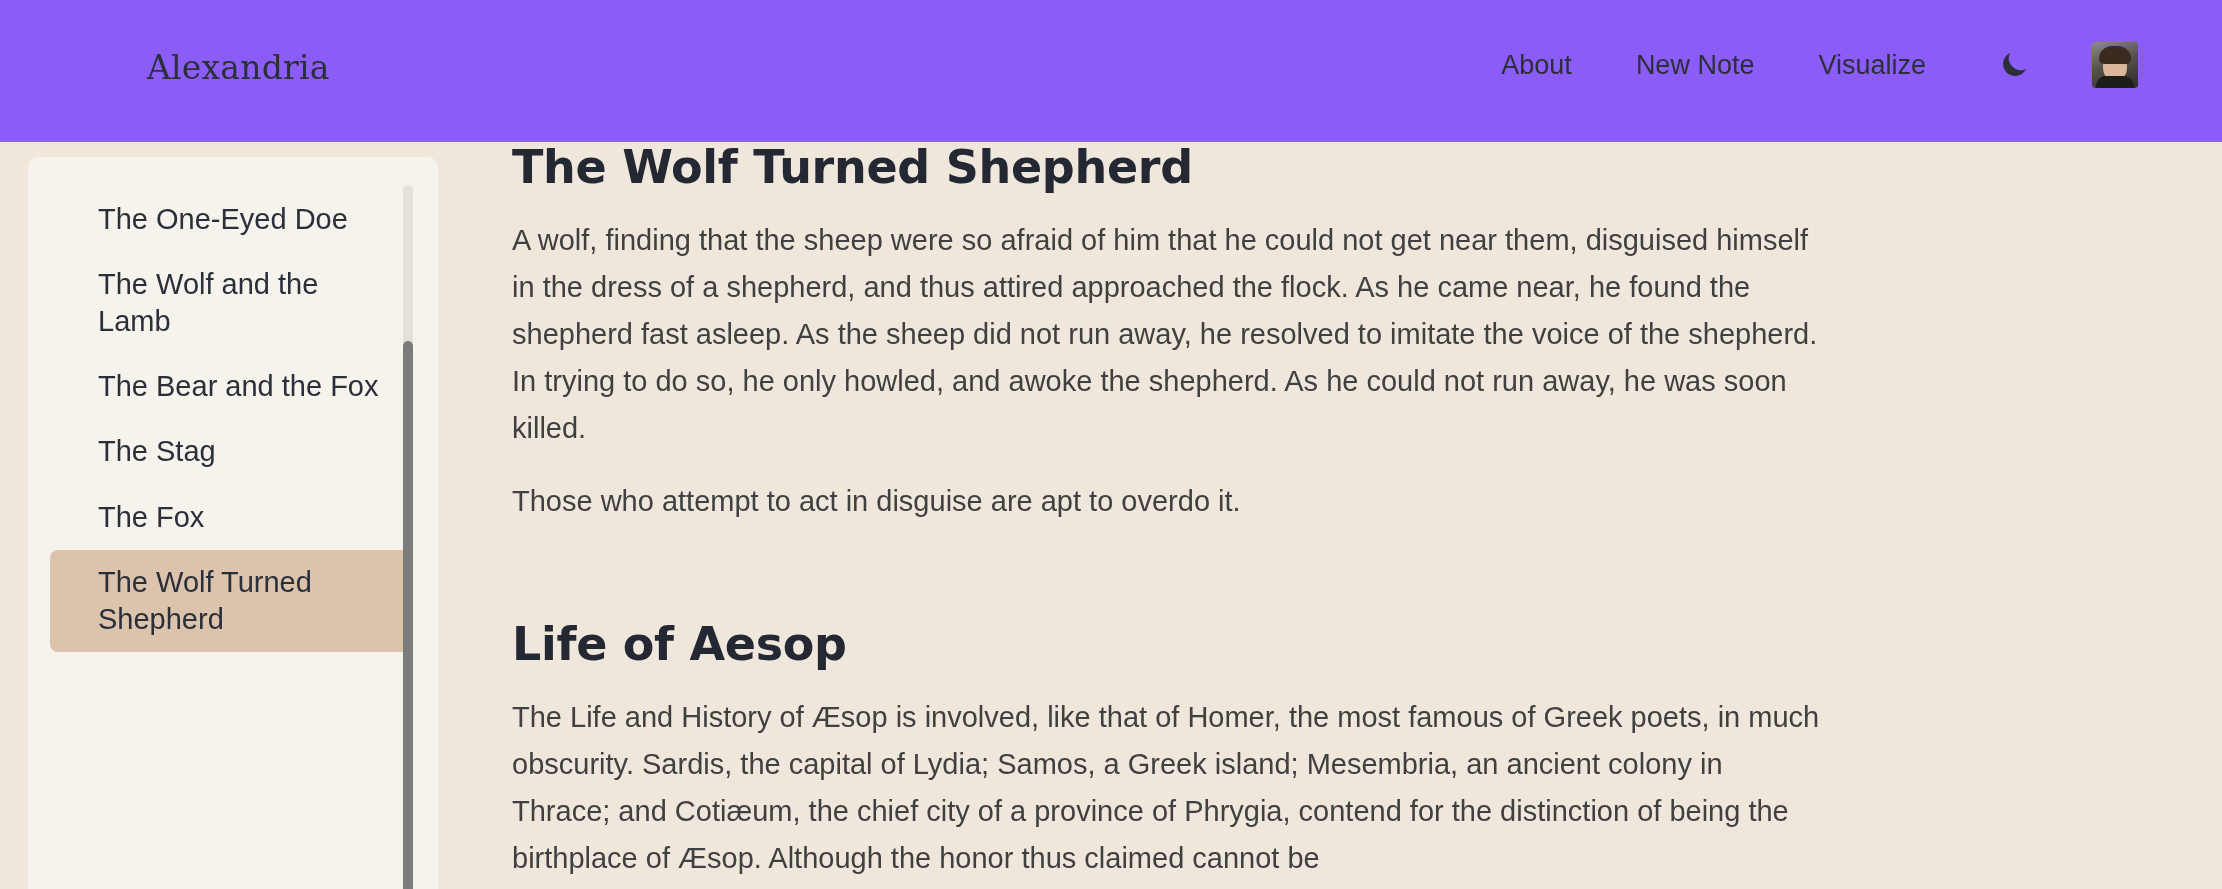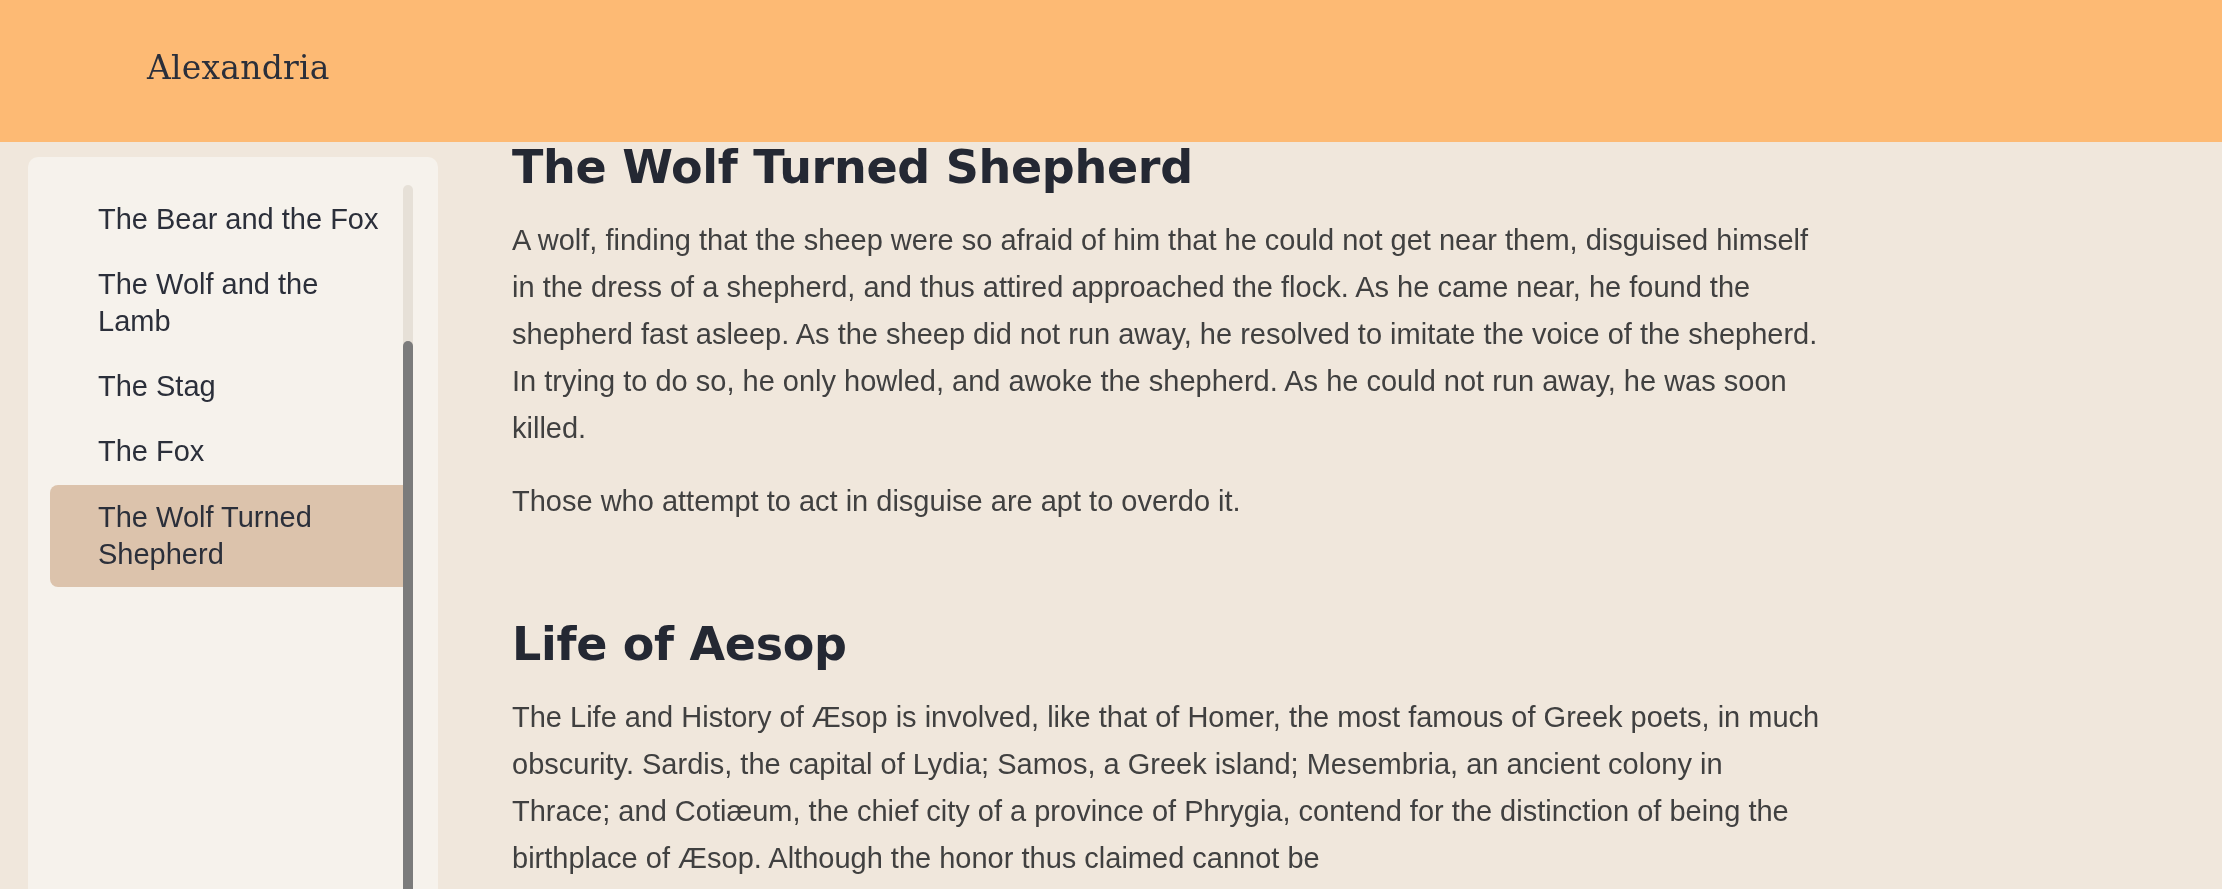--- a/index.html
+++ b/index.html
@@ -15,21 +15,21 @@
   body {
     position: relative;
   }
 
   
   #header {
     position: absolute;
     top: 0; left: 0;
     width: 2222px;
     height: 142px;
-    background: #fdba74;
+    background: #8b5cf6;
     display: flex;
     align-items: center;
   }
   #brand {
     position: absolute;
     left: 147px;
     top: 48px;
     font-family: "DejaVu Serif", serif;
     font-size: 33px;
     color: #2b2f3a;
@@ -180,26 +180,45 @@
     margin: 92px 0 22px 0;
     letter-spacing: -0.3px;
   }
 </style>
 </head>
 <body>
 
 <div id="header">
   <div id="brand">Alexandria</div>
 
+  <div id="nav">
+    <span class="nav-link">About</span>
+    <span class="nav-link">New Note</span>
+    <span class="nav-link">Visualize</span>
+
+    <span id="theme-toggle">
+      <svg width="34" height="34" viewBox="0 0 24 24" aria-hidden="true">
+        <path d="M20.5 14.8A8.5 8.5 0 0 1 9.2 3.5a8.5 8.5 0 1 0 11.3 11.3z" fill="#2b2f3a"></path>
+      </svg>
+    </span>
+
+    <span id="avatar">
+      <span class="av-sky"></span>
+      <span class="av-face"></span>
+      <span class="av-hair"></span>
+      <span class="av-shoulder"></span>
+    </span>
+  </div>
 </div>
 
 <div id="sidebar">
   <div id="sidebar-list">
+    <div class="side-item">The One-Eyed Doe</div>
+    <div class="side-item">The Wolf and the Lamb</div>
     <div class="side-item">The Bear and the Fox</div>
-    <div class="side-item">The Wolf and the Lamb</div>
     <div class="side-item">The Stag</div>
     <div class="side-item">The Fox</div>
     <div class="side-item active">The Wolf Turned Shepherd</div>
   </div>
 
   <div id="sidebar-scrollbar-track">
     <div id="sidebar-scrollbar-thumb"></div>
   </div>
 </div>
 

